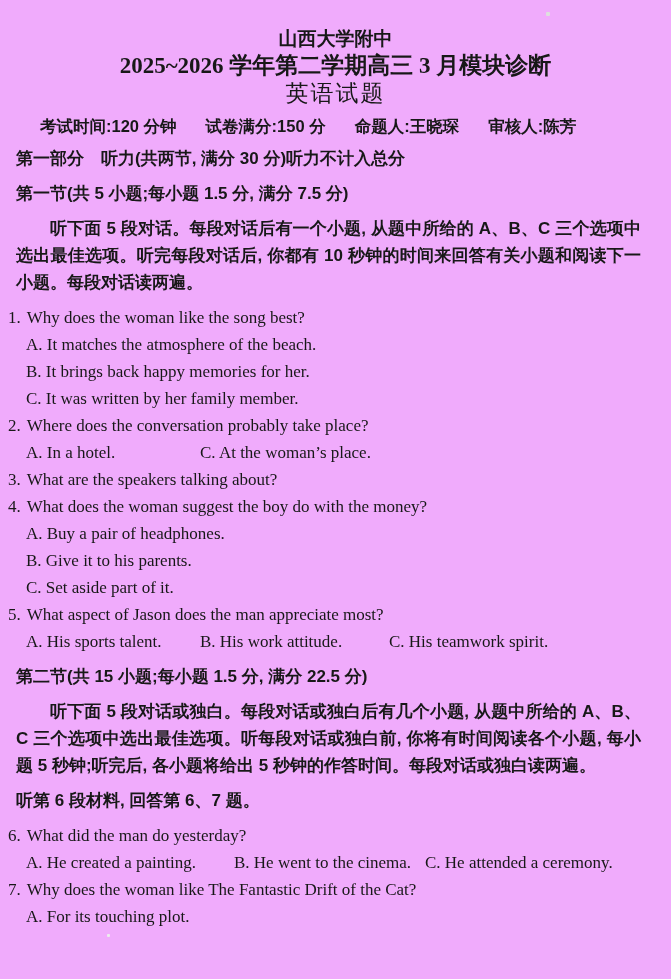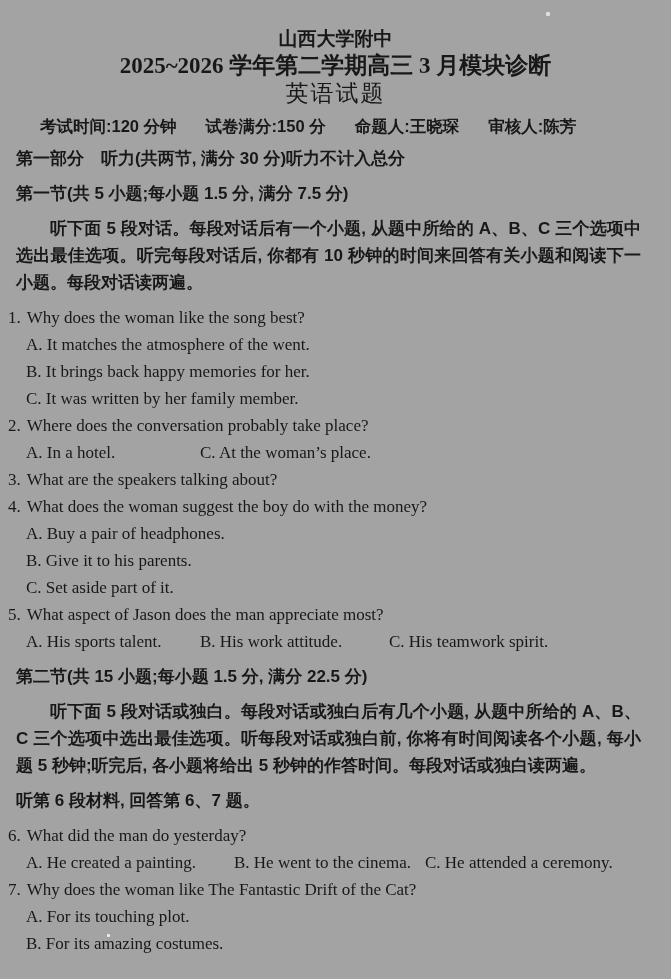--- a/index.html
+++ b/index.html
@@ -1,20 +1,20 @@
 <!DOCTYPE html>
 <html><head>
 <meta charset="utf-8">
 <style>
   html, body { margin: 0; padding: 0; background: #ffffff; }
   .doc {
     position: relative;
     width: 671px;
     height: 979px;
-    background: #a3a3a3;
+    background: #f0abfc;
     color: #181818;
     overflow: hidden;
   }
   
   .scan-dot { position: absolute; background: #dedede; border-radius: 1px; }
   .scan-dot.d1 { left: 546px; top: 12px; width: 4px; height: 4px; }
   .scan-dot.d2 { left: 107px; top: 934px; width: 3px; height: 3px; background:#ececec; }
 
   header { text-align: center; padding-top: 27px; }
   .school {
@@ -107,21 +107,21 @@
     </div>
   </header>
 
   <main>
     <p class="cn">第一部分　听力(共两节, 满分 30 分)听力不计入总分</p>
     <p class="cn">第一节(共 5 小题;每小题 1.5 分, 满分 7.5 分)</p>
     <p class="cn para">听下面 5 段对话。每段对话后有一个小题, 从题中所给的 A、B、C 三个选项中选出最佳选项。听完每段对话后, 你都有 10 秒钟的时间来回答有关小题和阅读下一小题。每段对话读两遍。</p>
 
     <div class="question">
       <p class="q-line"><span class="q-num">1.</span><span>Why does the woman like the song best?</span></p>
-      <p class="opt">A. It matches the atmosphere of the went.</p>
+      <p class="opt">A. It matches the atmosphere of the beach.</p>
       <p class="opt">B. It brings back happy memories for her.</p>
       <p class="opt">C. It was written by her family member.</p>
     </div>
 
     <div class="question">
       <p class="q-line"><span class="q-num">2.</span><span>Where does the conversation probably take place?</span></p>
       <div class="opt-row">
         <span class="opt-col">A. In a hotel.</span>
         <span class="opt-col">C. At the woman’s place.</span>
       </div>
@@ -156,16 +156,15 @@
       <div class="opt-row wide">
         <span class="opt-col">A. He created a painting.</span>
         <span class="opt-col">B. He went to the cinema.</span>
         <span class="opt-col">C. He attended a ceremony.</span>
       </div>
     </div>
 
     <div class="question">
       <p class="q-line"><span class="q-num">7.</span><span>Why does the woman like The Fantastic Drift of the Cat?</span></p>
       <p class="opt">A. For its touching plot.</p>
-      <p class="opt">B. For its amazing costumes.</p>
     </div>
   </main>
 </div>
 
 </body></html>

